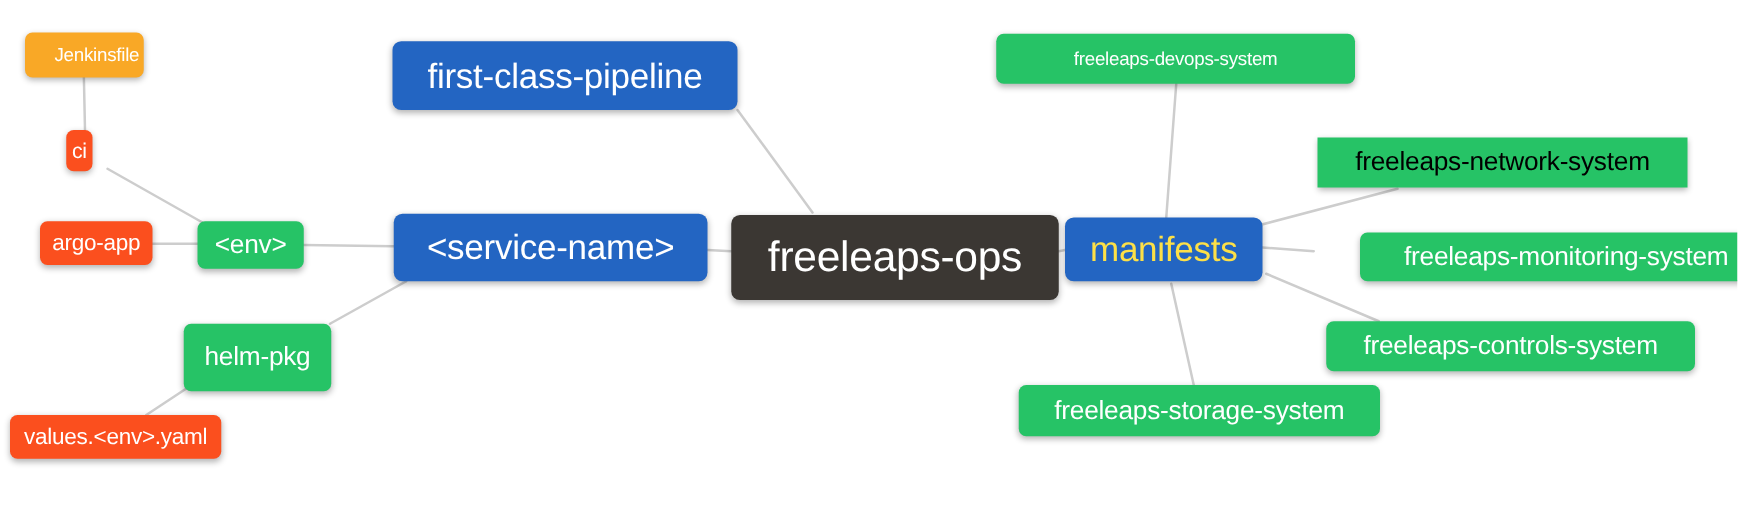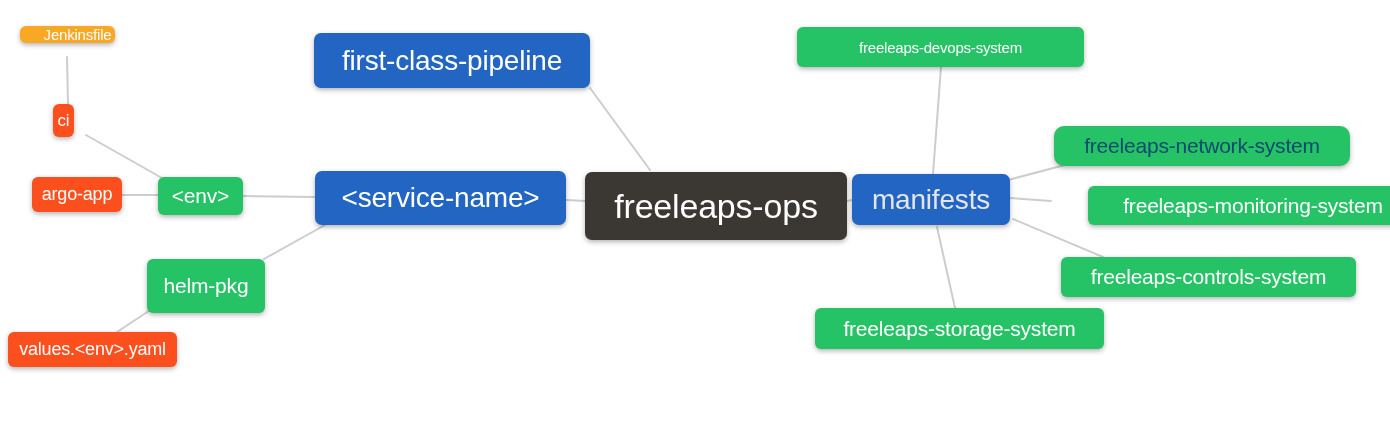--- a/index.html
+++ b/index.html
@@ -53,25 +53,25 @@
       <line x1="847" y1="201" x2="852" y2="200" stroke="#cdcdcd" stroke-width="2" stroke-linecap="round"></line>
       <line x1="933" y1="174" x2="941" y2="67" stroke="#cdcdcd" stroke-width="2" stroke-linecap="round"></line>
       <line x1="1008" y1="180" x2="1118" y2="151" stroke="#cdcdcd" stroke-width="2" stroke-linecap="round"></line>
       <line x1="1010" y1="198" x2="1051" y2="201" stroke="#cdcdcd" stroke-width="2" stroke-linecap="round"></line>
       <line x1="1013" y1="219" x2="1103" y2="257" stroke="#cdcdcd" stroke-width="2" stroke-linecap="round"></line>
       <line x1="937" y1="227" x2="955" y2="308" stroke="#cdcdcd" stroke-width="2" stroke-linecap="round"></line>
     </svg>
 <div class="mm-node" style="left: 585px; top: 172px; width: 262px; height: 68px; background: rgb(59, 55, 51); color: rgb(255, 255, 255); font-size: 34px; border-radius: 7px;">freeleaps-ops</div>
     <div class="mm-node" style="left: 314px; top: 33px; width: 276px; height: 55px; background: rgb(35, 101, 194); color: rgb(255, 255, 255); font-size: 28px; border-radius: 7px;">first-class-pipeline</div>
     <div class="mm-node" style="left: 315px; top: 171px; width: 251px; height: 54px; background: rgb(35, 101, 194); color: rgb(255, 255, 255); font-size: 28px; border-radius: 7px;">&lt;service-name&gt;</div>
-    <div class="mm-node" style="left: 852px; top: 174px; width: 158px; height: 51px; background: rgb(35, 101, 194); color: #e5e5e5; font-size: 28px; border-radius: 7px;">manifests</div>
+    <div class="mm-node" style="left: 852px; top: 174px; width: 158px; height: 51px; background: rgb(35, 101, 194); color: #fde047; font-size: 28px; border-radius: 7px;">manifests</div>
     <div class="mm-node" style="left: 158px; top: 177px; width: 85px; height: 38px; background: rgb(38, 195, 102); color: rgb(255, 255, 255); font-size: 21px; border-radius: 6px;">&lt;env&gt;</div>
     <div class="mm-node" style="left: 147px; top: 259px; width: 118px; height: 54px; background: rgb(38, 195, 102); color: rgb(255, 255, 255); font-size: 21px; border-radius: 6px;">helm-pkg</div>
     <div class="mm-node" style="left: 53px; top: 104px; width: 21px; height: 33px; background: rgb(251, 79, 30); color: rgb(255, 255, 255); font-size: 17px; border-radius: 6px;">ci</div>
     <div class="mm-node" style="left: 32px; top: 177px; width: 90px; height: 35px; background: rgb(251, 79, 30); color: rgb(255, 255, 255); font-size: 18px; border-radius: 6px;">argo-app</div>
     <div class="mm-node" style="left: 8px; top: 332px; width: 169px; height: 35px; background: rgb(251, 79, 30); color: rgb(255, 255, 255); font-size: 18px; border-radius: 6px;">values.&lt;env&gt;.yaml</div>
-    <div class="mm-node" style="left: 20px; top: 26px; width: 95px; height: 17px; background: rgb(249, 168, 38); color: rgb(255, 255, 255); font-size: 15px; border-radius: 6px; padding-left: 20px;">Jenkinsfile</div>
+    <div class="mm-node" style="left: 20px; top: 26px; width: 95px; height: 36px; background: rgb(249, 168, 38); color: rgb(255, 255, 255); font-size: 15px; border-radius: 6px; padding-left: 20px;">Jenkinsfile</div>
     <div class="mm-node" style="left: 797px; top: 27px; width: 287px; height: 40px; background: rgb(38, 195, 102); color: rgb(255, 255, 255); font-size: 15px; border-radius: 6px;">freeleaps-devops-system</div>
-    <div class="mm-node" style="left: 1054px; top: 110px; width: 296px; height: 40px; background: rgb(38, 195, 102); color: #0c4a6e; font-size: 21px; border-radius: 10px; margin-top: 16px;">freeleaps-network-system</div>
+    <div class="mm-node" style="left: 1054px; top: 110px; width: 296px; height: 40px; background: rgb(38, 195, 102); color: #000000; font-size: 21px; border-radius: 0;">freeleaps-network-system</div>
     <div class="mm-node" style="left: 1048px; top: 186px; width: 330px; height: 39px; background: rgb(38, 195, 102); color: rgb(255, 255, 255); font-size: 21px; border-radius: 6px; margin-left: 40px;">freeleaps-monitoring-system</div>
     <div class="mm-node" style="left: 1061px; top: 257px; width: 295px; height: 40px; background: rgb(38, 195, 102); color: rgb(255, 255, 255); font-size: 21px; border-radius: 6px; text-align: center;">freeleaps-controls-system</div>
     <div class="mm-node" style="left: 815px; top: 308px; width: 289px; height: 41px; background: rgb(38, 195, 102); color: rgb(255, 255, 255); font-size: 21px; border-radius: 6px;">freeleaps-storage-system</div>
   </div>
 
 </body></html>

